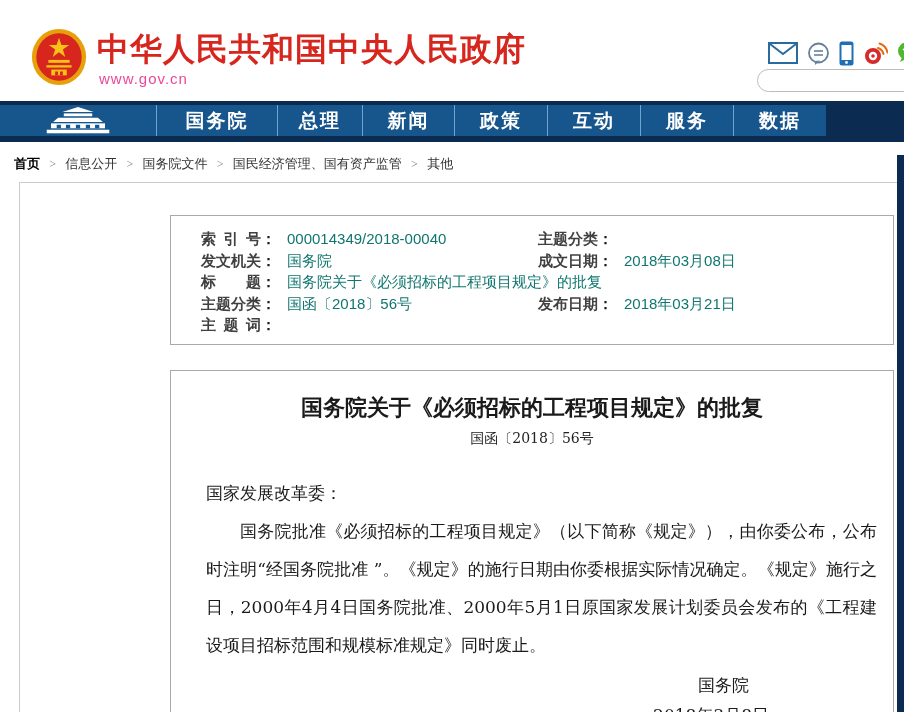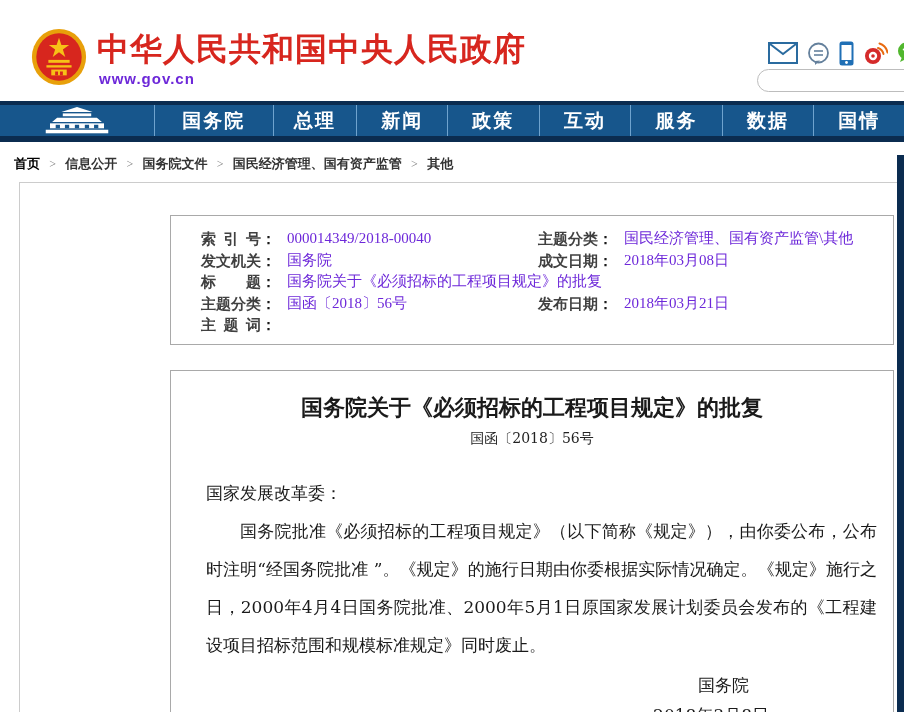--- a/index.html
+++ b/index.html
@@ -10,21 +10,21 @@
     background:#ffffff; font-family:"Liberation Sans","DejaVu Sans",sans-serif;
   }
 
   
   .header { position:absolute; left:12px; top:0; width:904px; height:101px; background:#fff; }
   .emblem { position:absolute; left:18px; top:26px; width:58px; height:62px; }
   .site-title {
     position:absolute; left:85px; top:28px; font-size:32px; font-weight:bold;
     color:#d7261e; letter-spacing:1px; white-space:nowrap;
   }
-  .site-url { position:absolute; left:87px; top:70px; font-size:15px; color:#6d28d9; letter-spacing:1px;font-weight:bold; }
+  .site-url { position:absolute; left:87px; top:70px; font-size:15px; color:#ec4899; letter-spacing:1px; }
   .header-icons {
     position:absolute; left:756px; top:40px; height:26px;
     display:flex; align-items:center; gap:9px;
   }
   .hicon { display:inline-flex; align-items:center; cursor:pointer; }
   .search-pill {
     position:absolute; left:745px; top:69px; width:200px; height:23px;
     border:1px solid #bdbdbd; border-radius:12px; background:#fff;
     font-size:13px; padding:0 12px; color:#333; outline:none;
   }
@@ -41,21 +41,21 @@
   .nav-gate { width:156px; }
   .nav-item { border-left:1px solid #6fa3ce; }
   .w121{width:121px}.w85{width:85px}.w92{width:92px}.w93{width:93px}.w90{width:92px}
 
   
   .breadcrumb {
     position:absolute; left:0; top:142px; width:904px; height:40px; background:#fff;
     padding:13px 0 0 14px; font-size:13px; color:#333;
     font-family:"Liberation Serif","DejaVu Serif",serif; white-space:nowrap;
   }
-  .crumb { cursor:pointer;font-weight:bold; }
+  .crumb { cursor:pointer; }
   .crumb-home { font-weight:bold; color:#000; }
   .crumb-sep { color:#777; margin:0 6px; font-size:12px; }
 
   
   .panel {
     position:absolute; left:19px; top:182px; width:885px; height:530px;
     background:#fff; border-top:1px solid #cccccc; border-left:1px solid #cccccc;
   }
   .right-strip { position:absolute; left:897px; top:155px; width:7px; height:557px; background:#0b2c50; }
 
@@ -68,22 +68,22 @@
   .mrow { display:flex; line-height:21.5px; }
   .mpair-left { flex:0 0 337px; display:flex; }
   .mpair-right { flex:1; display:flex; }
   .mpair-wide { flex:1; display:flex; }
   .mlabel {
     display:inline-block; width:60px; font-weight:bold; color:#404040;
     text-align:justify; text-align-last:justify; flex:0 0 60px;
   }
   .mcolon { font-weight:bold; color:#1a1a1a; flex:0 0 auto; }
   .mvalue {
-    margin-left:11px; font-family:Liberation Serif, serif;
-    color:#6d28d9; white-space:nowrap;
+    margin-left:11px; font-family:Liberation Sans, sans-serif;
+    color:#0f766e; white-space:nowrap;
   }
 
   
   .doc-box {
     position:absolute; left:170px; top:370px; width:724px; height:380px;
     border:1px solid #a9a9a9; background:#fff;
     font-family:"DejaVu Serif","Liberation Serif",serif; color:#1a1a1a;
   }
   .doc-title { margin-top:22px; text-align:center; font-size:22px; font-weight:bold; }
   .doc-number { margin-top:7px; text-align:center; font-size:14px; color:#222; }
@@ -179,21 +179,20 @@
         <rect x="6" y="32" width="88" height="5" fill="#fff"></rect>
       </svg>
     </div>
     <div class="nav-cell nav-item w121">国务院</div>
     <div class="nav-cell nav-item w85">总理</div>
     <div class="nav-cell nav-item w92">新闻</div>
     <div class="nav-cell nav-item w93">政策</div>
     <div class="nav-cell nav-item w93">互动</div>
     <div class="nav-cell nav-item w93">服务</div>
     <div class="nav-cell nav-item w93">数据</div>
-    <div class="nav-cell nav-item w90">国情</div>
   </div>
 
   <div class="breadcrumb">
     <span class="crumb crumb-home">首页</span>
     <span class="crumb-sep">&gt;</span>
     <span class="crumb">信息公开</span>
     <span class="crumb-sep">&gt;</span>
     <span class="crumb">国务院文件</span>
     <span class="crumb-sep">&gt;</span>
     <span class="crumb">国民经济管理、国有资产监管</span>
@@ -206,21 +205,20 @@
   <div class="meta-box">
     <div class="mrow">
       <div class="mpair-left">
         <span class="mlabel">索引号</span>
           <span class="mcolon">：</span>
         <span class="mvalue">000014349/2018-00040</span>
       </div>
       <div class="mpair-right">
         <span class="mlabel">主题分类</span>
           <span class="mcolon">：</span>
-        <span class="mvalue">国民经济管理、国有资产监管\其他</span>
       </div>
     </div>
     <div class="mrow">
       <div class="mpair-left">
         <span class="mlabel">发文机关</span>
           <span class="mcolon">：</span>
         <span class="mvalue">国务院</span>
       </div>
       <div class="mpair-right">
         <span class="mlabel">成文日期</span>

